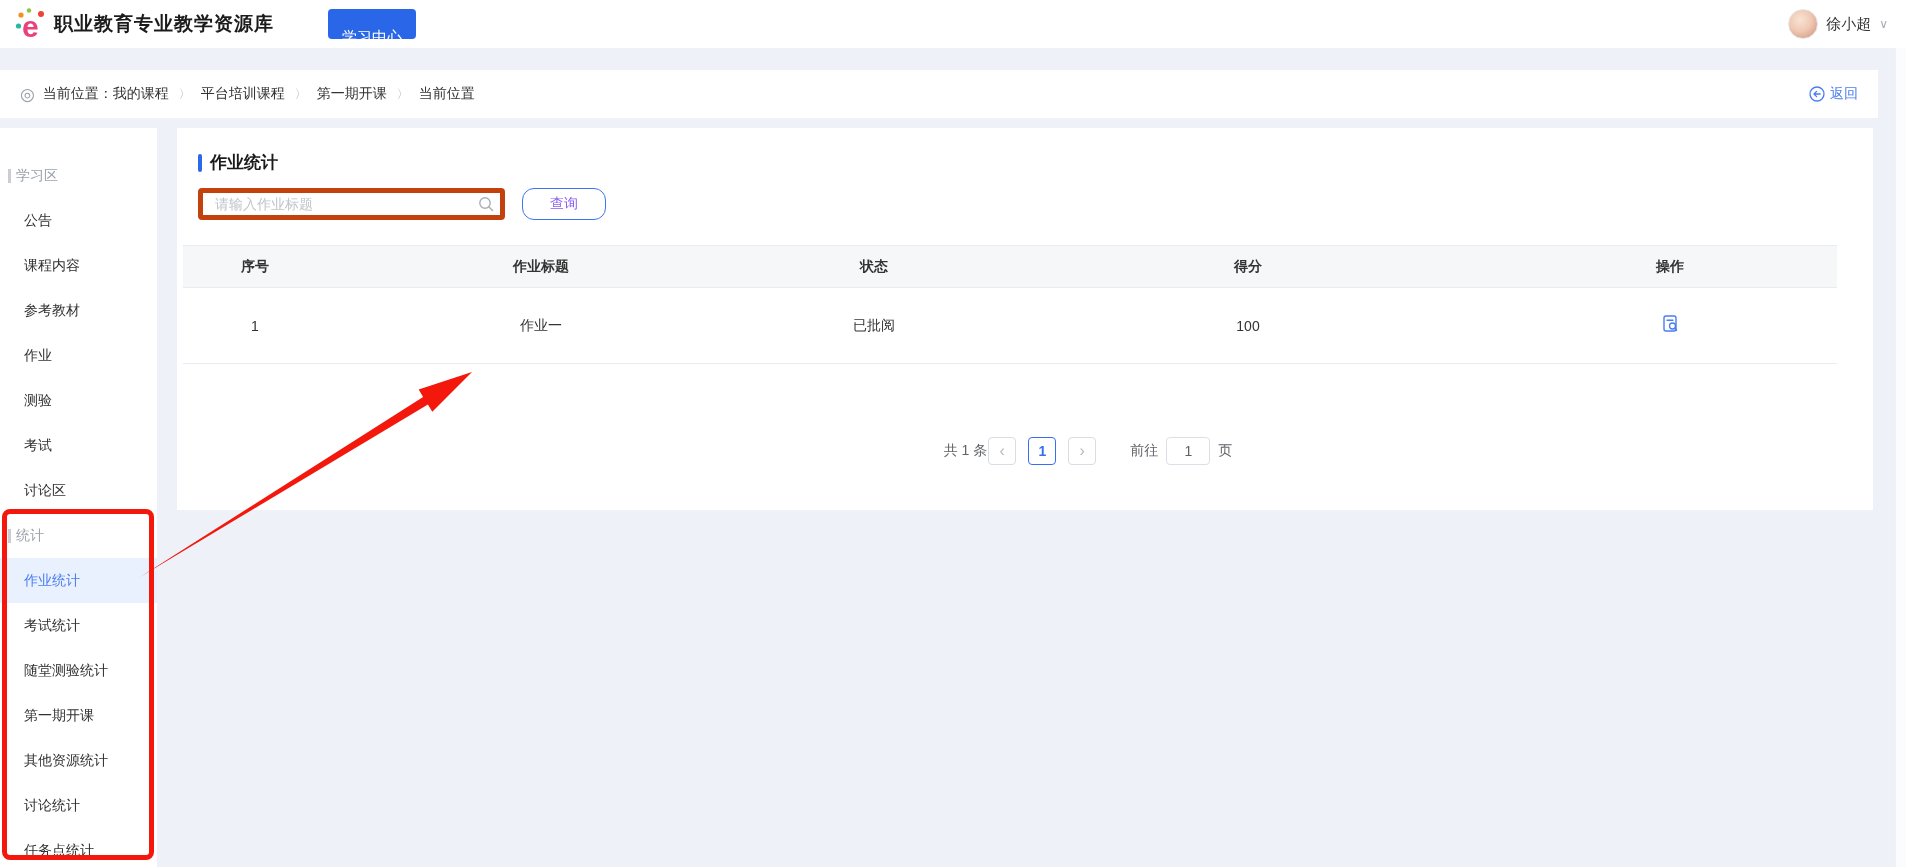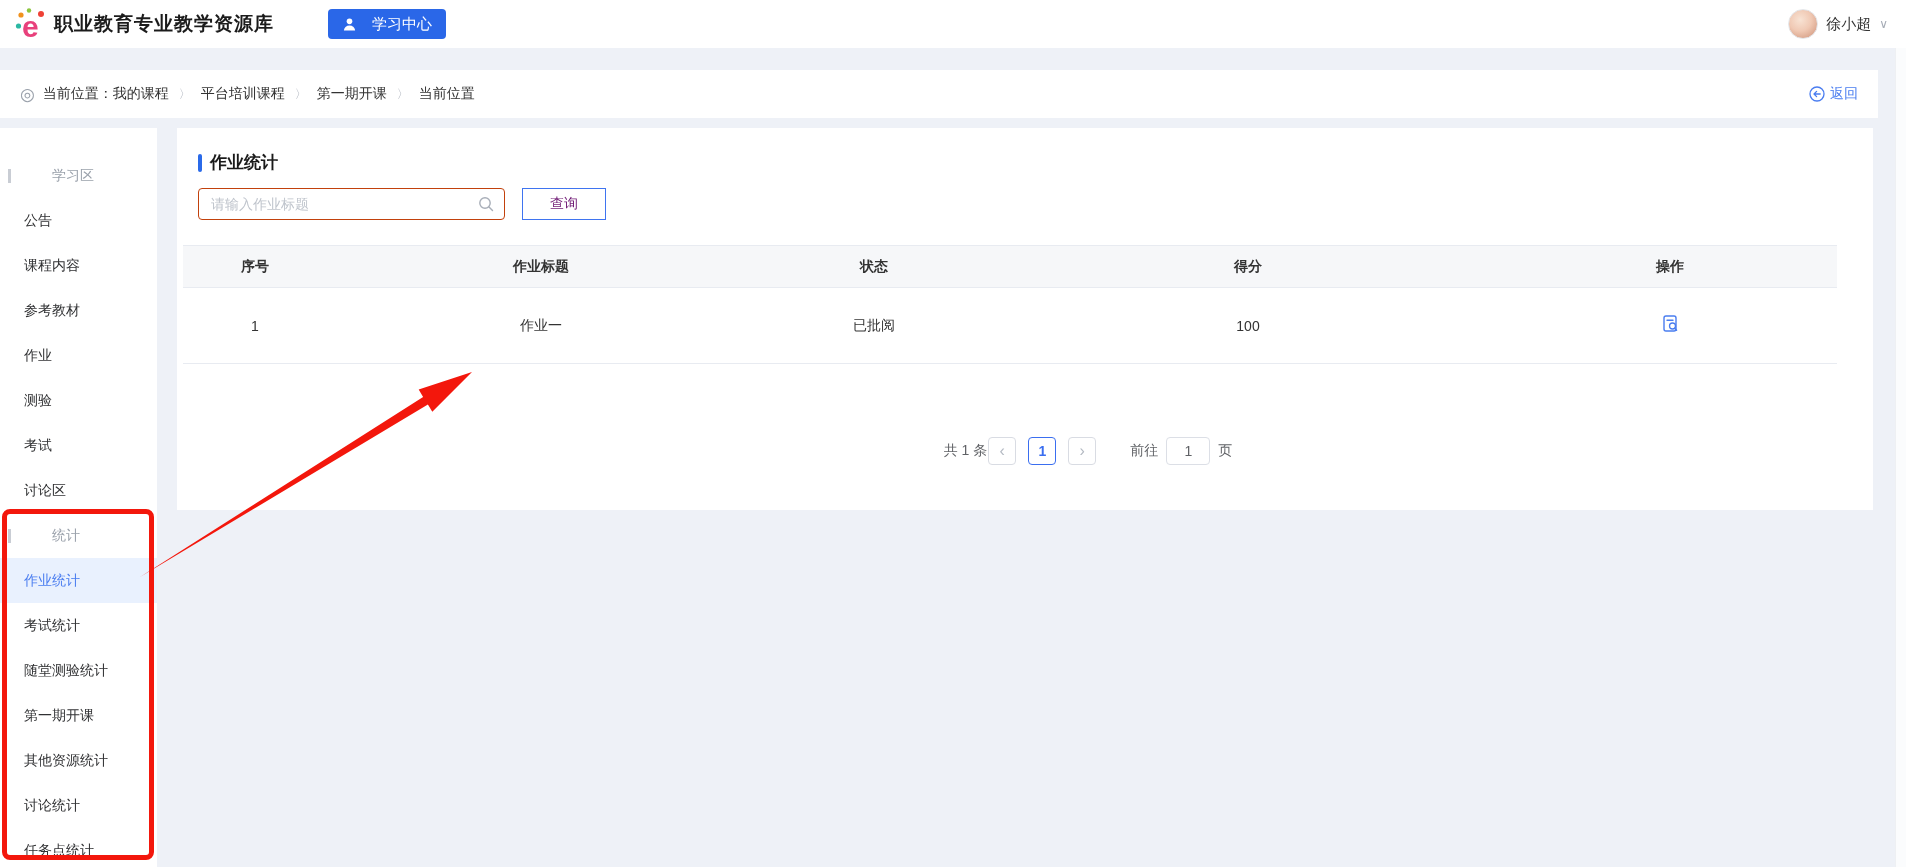--- a/index.html
+++ b/index.html
@@ -13,23 +13,23 @@
   }
 
   
   .header {
     position: absolute; top:0; left:0; width:1906px; height:48px;
     background:#fff; display:flex; align-items:center; z-index:5;
   }
   .logo { margin-left:14px; width:34px; height:36px; flex:0 0 auto; }
   .app-title { margin-left:6px; font-size:19px; font-weight:700; color:#1b1b1b; letter-spacing:1px; }
   .lc-btn {
-    margin-left:54px; height:30px; padding:12px 14px;
+    margin-left:54px; height:30px; padding:4px 14px;
     background:#2a67e8; border:none; border-radius:4px;
-    color:#fff; font-size:15px; display:flex; align-items:center; gap:15px; cursor:pointer;
+    color:#fff; font-size:15px; display:flex; align-items:center; gap:15px; cursor:pointer;flex-direction:column;
   }
   .header-right { margin-left:auto; margin-right:18px; display:flex; align-items:center; gap:8px; }
   .avatar {
     width:30px; height:30px; border-radius:50%;
     background: radial-gradient(circle at 40% 35%, #f8e3d4 0%, #f0c9b4 45%, #d9a48c 80%, #b97f66 100%);
     border:1px solid #e4e6ea;
   }
   .user-name { font-size:15px; color:#333; }
   .chev { font-size:12px; color:#a6acb6; }
 
@@ -41,47 +41,47 @@
   .loc-icon { font-size:17px; color:#9aa1ab; margin-right:8px; }
   .crumb-text { font-size:14px; color:#333; }
   .crumb-sep { font-size:12px; color:#aab0ba; margin:0 10px; }
   .back-link { margin-left:auto; display:flex; align-items:center; gap:5px; color:#4a7df0; font-size:14px; cursor:pointer; }
 
   
   .sidebar {
     position:absolute; top:128px; left:0; width:157px; height:739px;
     background:#fff; padding-top:25px; z-index:2;
   }
-  .side-row { height:45px; display:flex; align-items:center;gap:36px; }
+  .side-row { height:45px; display:flex; align-items:center; }
   .section-head { padding-left:8px; color:#9aa1ab; font-size:14px; }
   .section-bar { display:inline-block; width:3px; height:14px; background:#c9cdd4; margin-right:5px; }
   .side-item { padding-left:24px; font-size:14px; color:#303133; cursor:pointer; }
   .side-item.active { background:#e9f1fe; color:#4a7df0; }
 
   
   .card {
     position:absolute; top:128px; left:177px; width:1696px; height:382px;
     background:#fff; z-index:2;
   }
   .card-title { position:absolute; top:23px; left:21px; display:flex; align-items:center; gap:8px; }
   .title-bar { width:4px; height:18px; background:#2a6ae9; border-radius:2px; }
   .title-text { font-size:17px; font-weight:700; color:#1a1a1a; }
 
   .search-row { position:absolute; top:60px; left:21px; display:flex; align-items:center; }
   .search-wrap { position:relative; width:307px; height:32px; }
   .search-input {
-    width:100%; height:100%; border:1px solid #c2410c; border-radius:4px;
+    width:100%; height:100%; border:5px solid #c2410c; border-radius:4px;
     padding:0 34px 0 12px; font-size:14px; color:#333; outline:none;
     font-family:"Liberation Sans",sans-serif;
   }
   .search-input::placeholder { color:#bfc4cc; }
   .search-icon { position:absolute; right:10px; top:7px; }
   .query-btn {
     margin-left:17px; width:84px; height:32px; background:#fff;
-    border:1px solid #3f74f0; border-radius:0; color:#701a75; font-size:14px; cursor:pointer;
+    border:1px solid #3f74f0; border-radius:12px; color:#8b5cf6; font-size:14px; cursor:pointer;
     font-family:"Liberation Sans",sans-serif;
   }
 
   table.stats { position:absolute; top:117px; left:6px; width:1654px; border-collapse:collapse; table-layout:fixed; }
   table.stats thead tr { height:42px; background:#f6f7f9; }
   table.stats th { font-size:14px; font-weight:600; color:#333; text-align:center; border-top:1px solid #e8ebf1; border-bottom:1px solid #e8ebf1; }
   table.stats td { height:76px; font-size:14px; color:#333; text-align:center; border-bottom:1px solid #e8ebf1; }
   .view-btn { display:inline-block; cursor:pointer; line-height:0; }
 
   .pagination {

